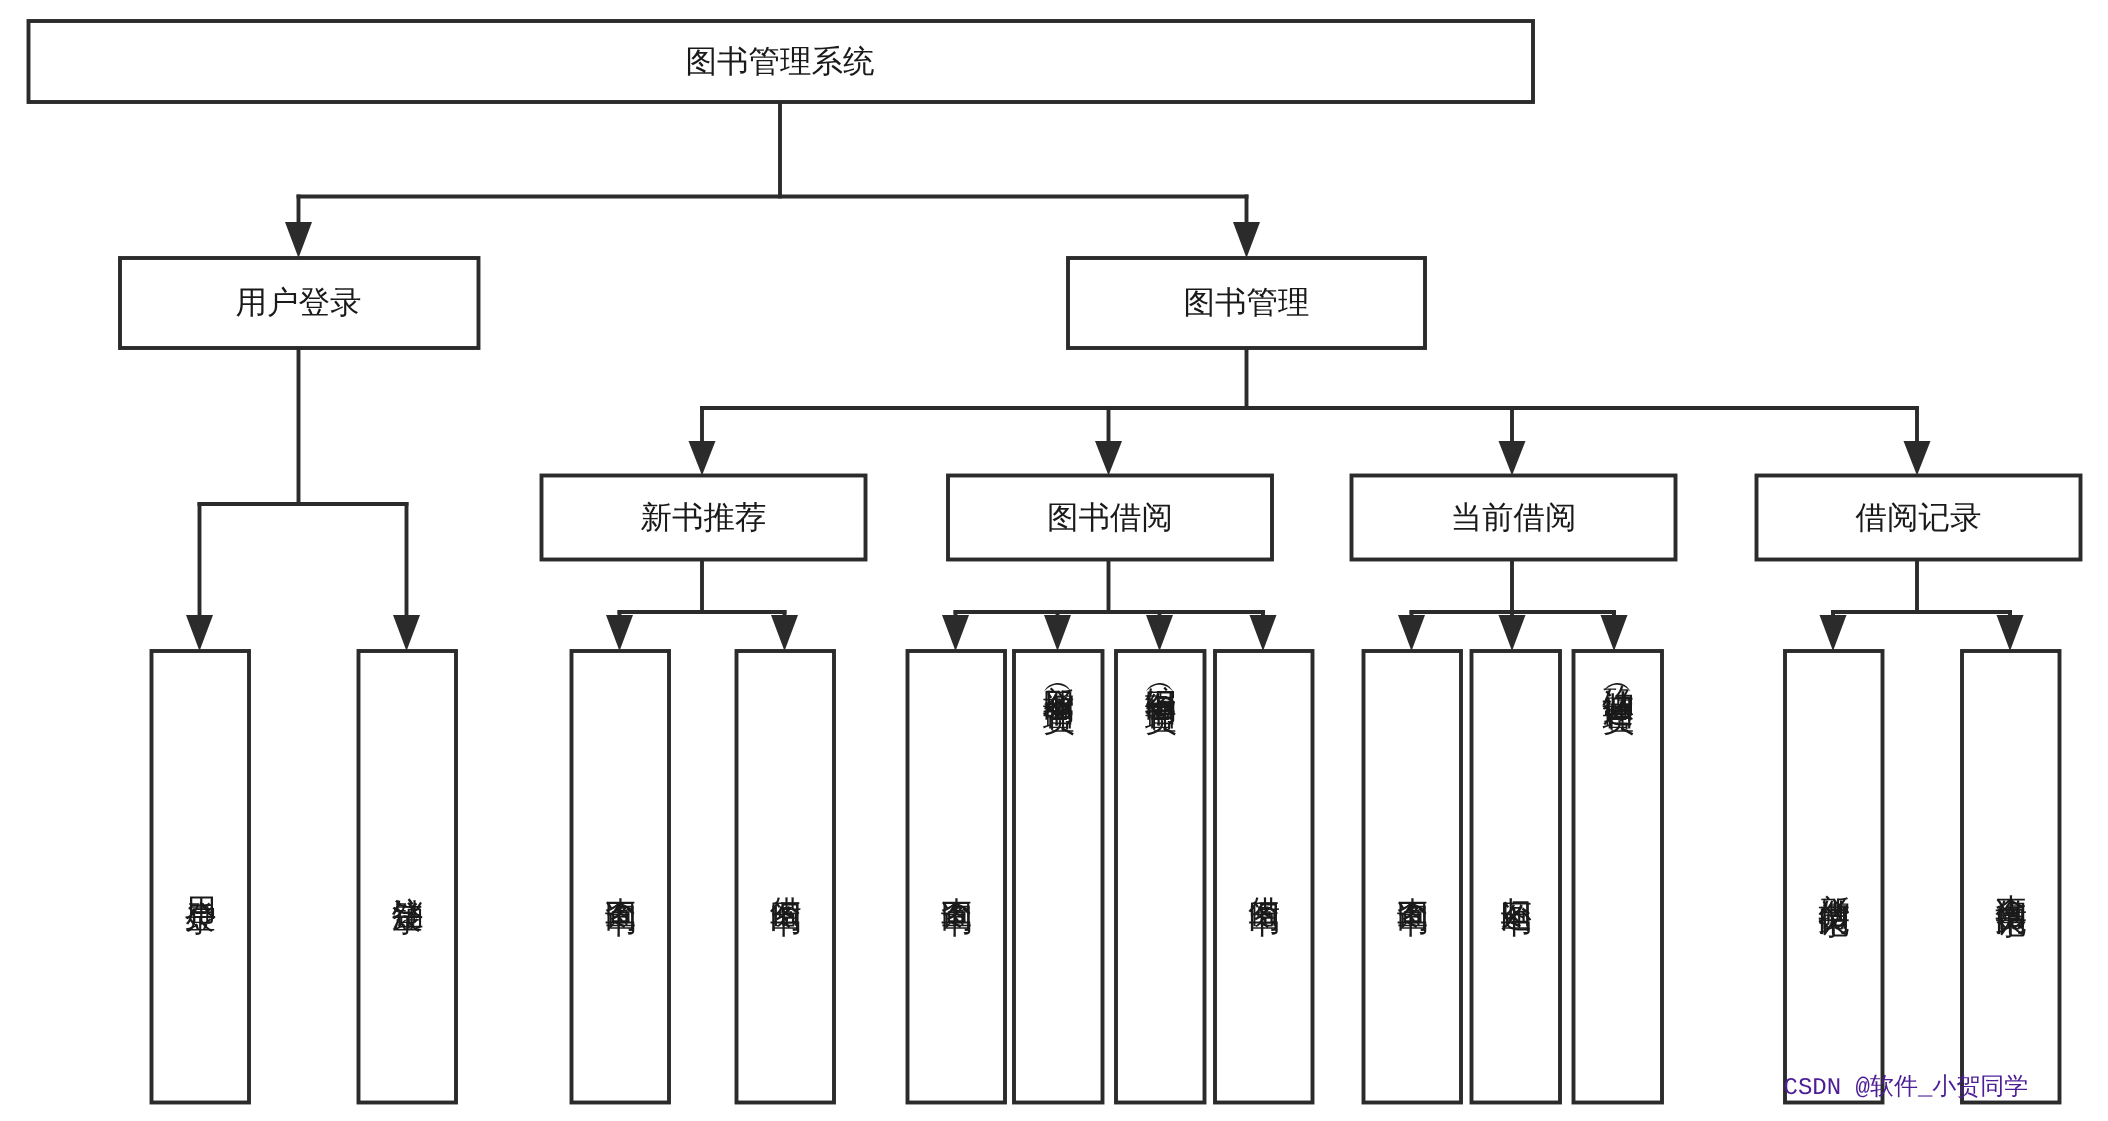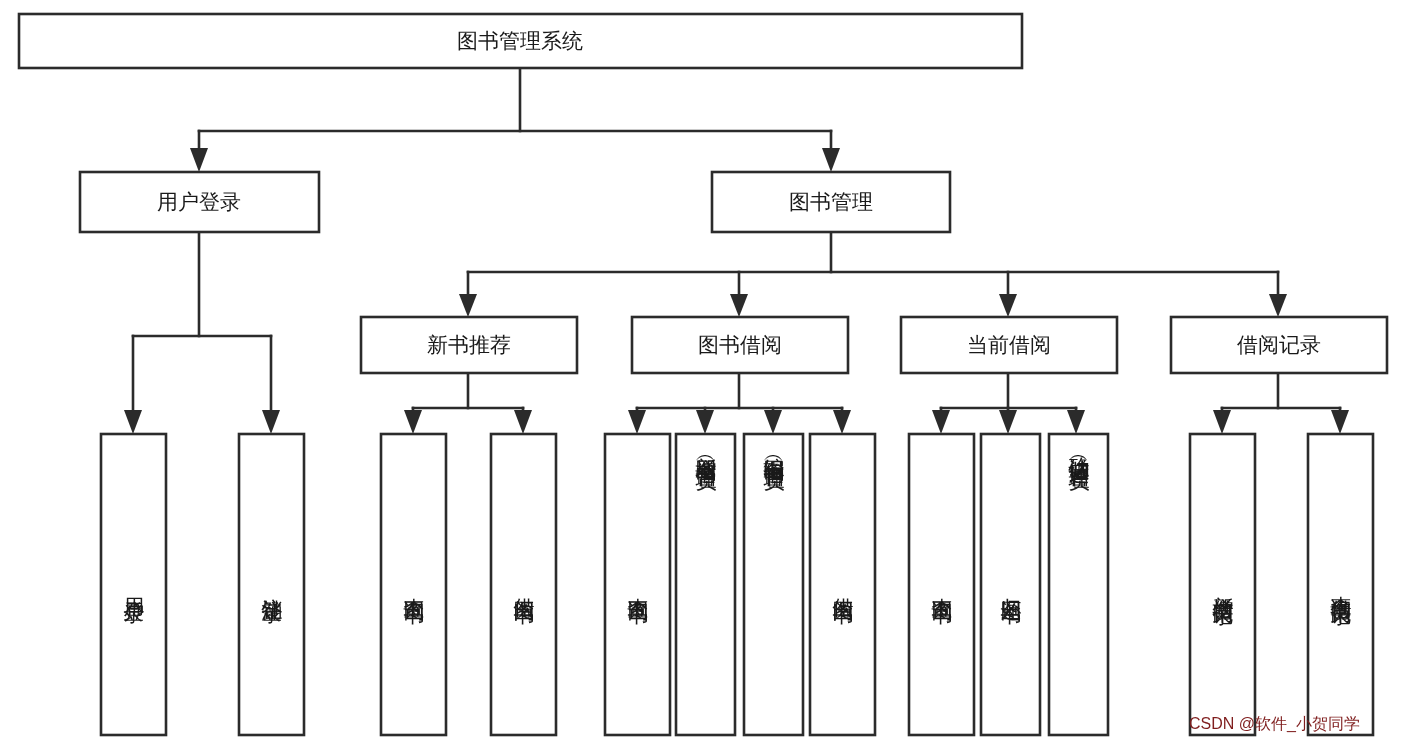--- a/index.html
+++ b/index.html
@@ -62,23 +62,23 @@
     font-size: 21px;
     line-height: 1.18;
     color: #1a1a1a;
     letter-spacing: 2px;
     white-space: nowrap;
   }
   #watermark {
     position: absolute;
     left: 1189px;
     top: 714px;
-    font-family: Liberation Sans, sans-serif;
+    font-family: Liberation Mono, monospace;
     font-size: 16px;
-    color: #7f1d1d;
+    color: #4c1d95;
     white-space: nowrap;
   }
 </style>
 </head>
 <body>
 
 <div id="diagram-root">
 
   <svg class="flow" viewBox="0 0 1405 747">
 

